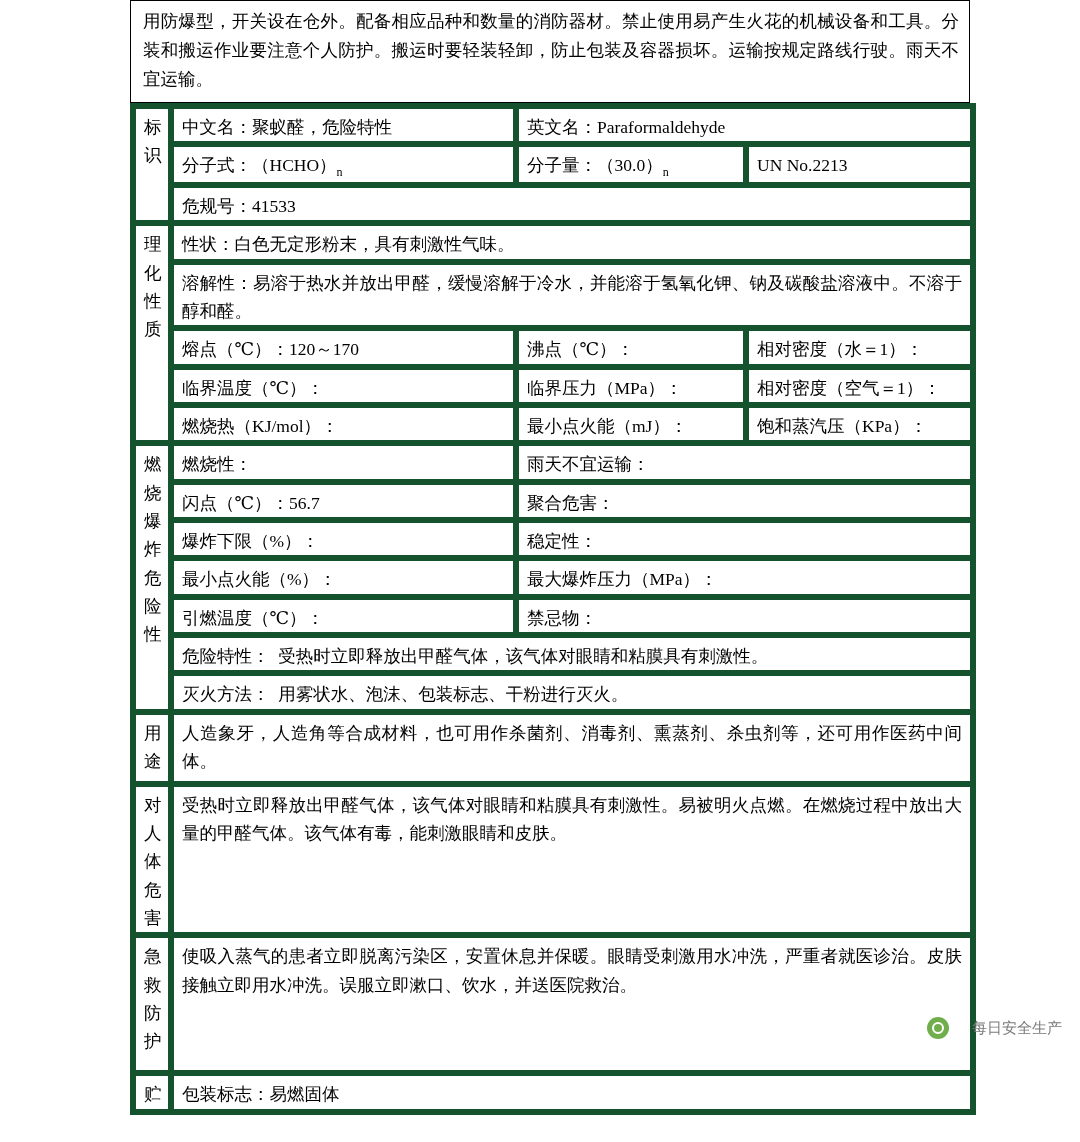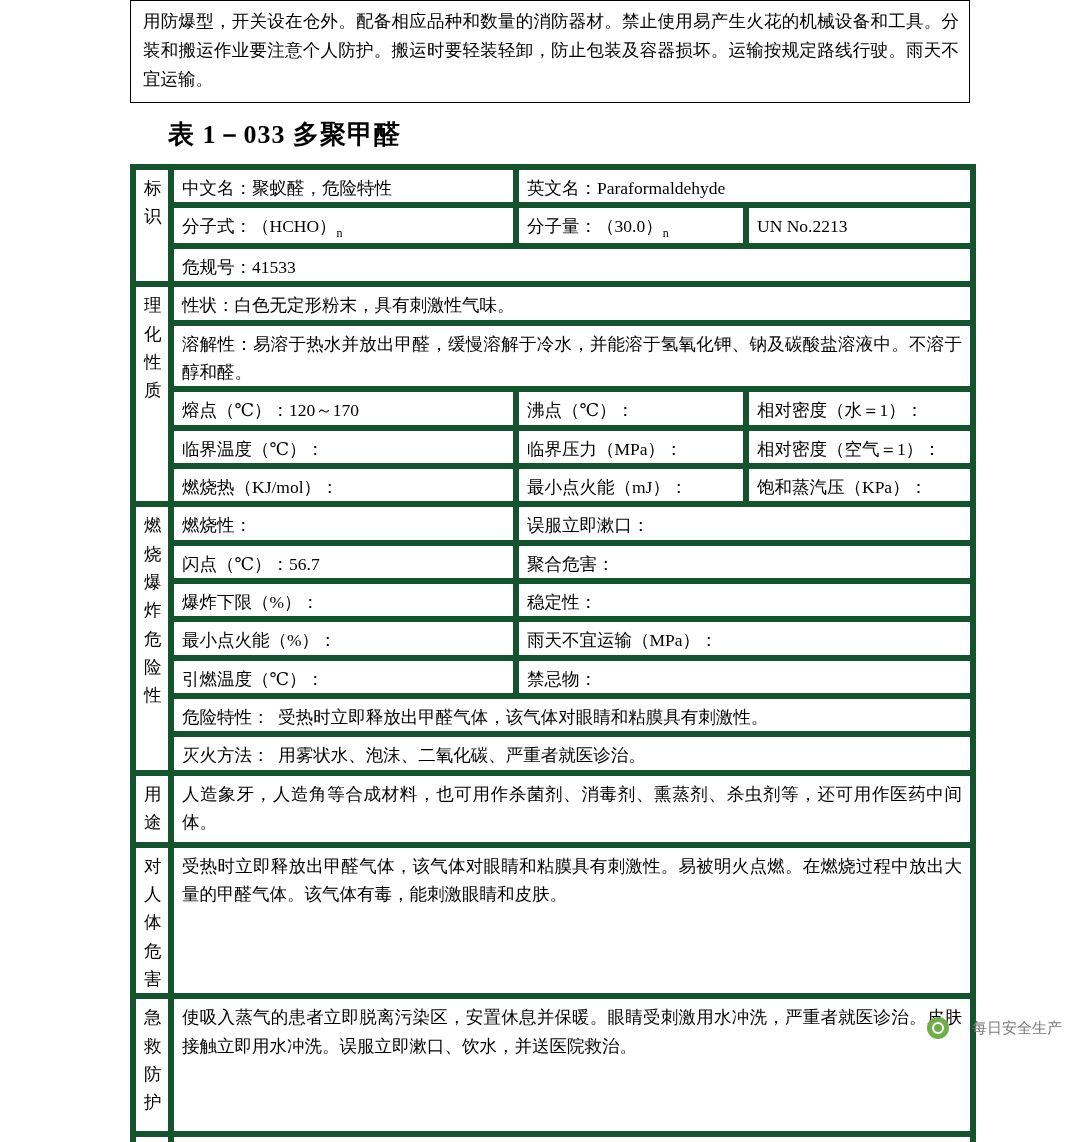--- a/index.html
+++ b/index.html
@@ -108,21 +108,20 @@
   }
 </style>
 </head>
 <body>
 
 <div class="page">
   <div class="content">
 
     <div class="topbox rowtxt">用防爆型，开关设在仓外。配备相应品种和数量的消防器材。禁止使用易产生火花的机械设备和工具。分装和搬运作业要注意个人防护。搬运时要轻装轻卸，防止包装及容器损坏。运输按规定路线行驶。雨天不宜运输。</div>
 
-    <div class="title">表 1－033 多聚甲醛</div>
 
     <table class="doc">
       <colgroup>
         <col style="width:38px">
         <col style="width:275px">
         <col style="width:70px">
         <col style="width:160px">
         <col style="width:70px">
         <col style="width:227px">
       </colgroup>
@@ -190,46 +189,46 @@
         <td class="side" rowspan="7">
           <span>燃</span>
           <span>烧</span>
           <span>爆</span>
           <span>炸</span>
           <span>危</span>
           <span>险</span>
           <span>性</span>
         </td>
         <td colspan="2">燃烧性：</td>
-        <td colspan="3">误服立即漱口：</td>
+        <td colspan="3">雨天不宜运输：</td>
       </tr>
       <tr>
         <td colspan="2">闪点（℃）：56.7</td>
         <td colspan="3">聚合危害：</td>
       </tr>
       <tr>
         <td colspan="2">爆炸下限（%）：</td>
         <td colspan="3">稳定性：</td>
       </tr>
       <tr>
         <td colspan="2">最小点火能（%）：</td>
-        <td colspan="3">雨天不宜运输（MPa）：</td>
+        <td colspan="3">最大爆炸压力（MPa）：</td>
       </tr>
       <tr>
         <td colspan="2">引燃温度（℃）：</td>
         <td colspan="3">禁忌物：</td>
       </tr>
       <tr>
         <td colspan="5">
           <span>危险特性：</span>&nbsp;&nbsp;<span>受热时立即释放出甲醛气体，该气体对眼睛和粘膜具有刺激性。</span>
         </td>
       </tr>
       <tr>
         <td colspan="5">
-          <span>灭火方法：</span>&nbsp;&nbsp;<span>用雾状水、泡沫、二氧化碳、严重者就医诊治。</span>
+          <span>灭火方法：</span>&nbsp;&nbsp;<span>用雾状水、泡沫、包装标志、干粉进行灭火。</span>
         </td>
       </tr>
 
       <tr>
         <td class="side">
           <span>用</span>
           <span>途</span>
         </td>
         <td colspan="5" class="rowtxt" style="height:62px">人造象牙，人造角等合成材料，也可用作杀菌剂、消毒剂、熏蒸剂、杀虫剂等，还可用作医药中间体。</td>
       </tr>

